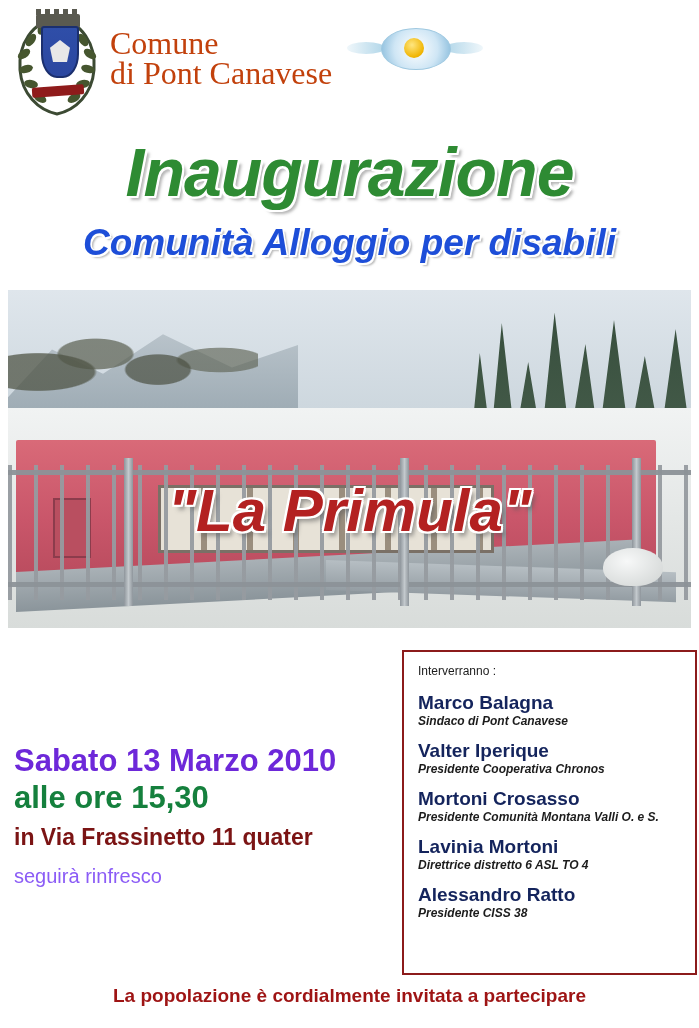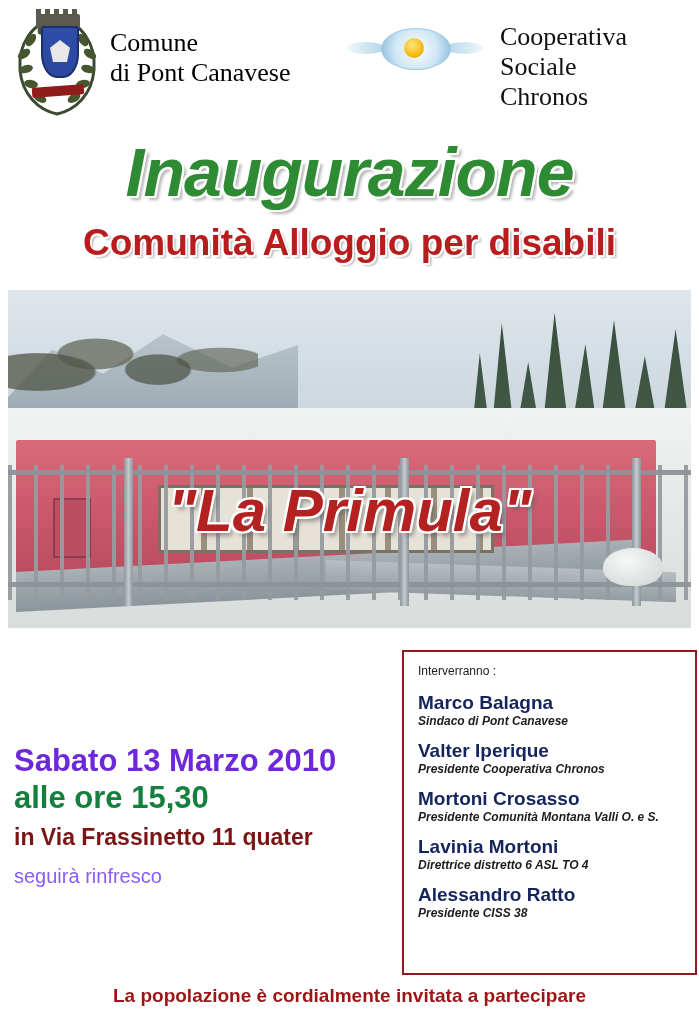--- a/index.html
+++ b/index.html
@@ -75,23 +75,23 @@
     left: 18px; top: 78px;
     width: 52px; height: 10px;
     background: #8f1b1b;
     transform: rotate(-4deg);
     border-radius: 2px;
   }
   .comune-text {
     position: absolute;
     left: 110px; top: 28px;
     font-family: "Liberation Serif", serif;
-    font-size: 26px;
+    font-size: 32px;
     line-height: 30px;
-    color: #000000;
+    color: #c2410c;
   }
   .chronos-logo {
     position: absolute;
     left: 345px; top: 22px;
     width: 140px; height: 52px;
   }
   .chronos-eye {
     position: absolute;
     left: 36px; top: 6px;
     width: 68px; height: 40px;
@@ -141,22 +141,23 @@
       2px 2px 0 #ffffff, -2px 2px 0 #ffffff, 2px -2px 0 #ffffff, -2px -2px 0 #ffffff,
       4px 4px 3px rgba(120,120,120,0.55);
   }
   .title-sub {
     position: absolute;
     left: 0; top: 222px;
     width: 699px;
     text-align: center;
     font-family: "Liberation Sans", sans-serif;
     font-weight: bold;
+    font-style: italic;
     font-size: 37px;
-    color: #b91c1c;
+    color: #1d4ed8;
     text-shadow:
       1.5px 0 0 #ffffff, -1.5px 0 0 #ffffff, 0 1.5px 0 #ffffff, 0 -1.5px 0 #ffffff,
       1.5px 1.5px 0 #ffffff, -1.5px 1.5px 0 #ffffff,
       3px 3px 2px rgba(120,120,120,0.5);
   }
 
   
   .photo {
     position: absolute;
     left: 8px; top: 290px;
@@ -405,25 +406,20 @@
       <div>di Pont Canavese</div>
     </div>
 
     <div class="chronos-logo">
       <div class="chronos-wing-l"></div>
       <div class="chronos-wing-r"></div>
       <div class="chronos-eye"></div>
       <div class="chronos-pupil"></div>
     </div>
 
-    <div class="coop-text">
-      <div>Cooperativa</div>
-      <div>Sociale</div>
-      <div>Chronos</div>
-    </div>
   </div>
 
   <div class="title-main">Inaugurazione</div>
   <div class="title-sub">Comunità Alloggio per disabili</div>
 
   <div class="photo">
     <div class="sky"></div>
     <div class="mountain"></div>
     <div class="trees-left"></div>
     <div class="conifers"></div>

